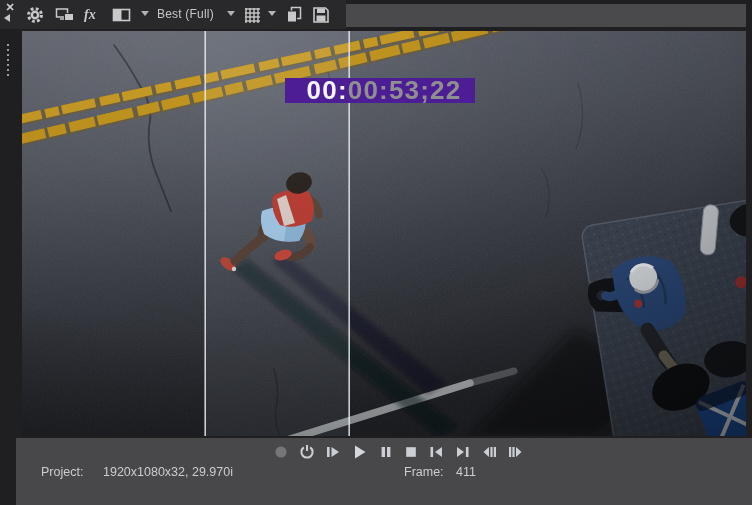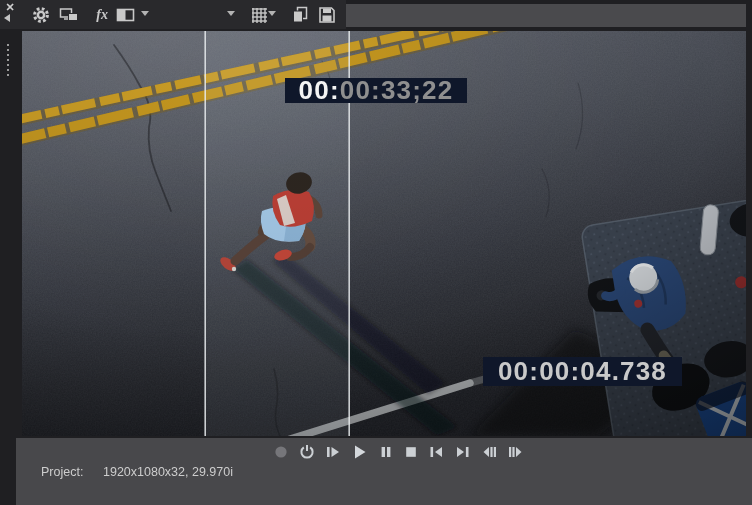--- a/index.html
+++ b/index.html
@@ -8,33 +8,33 @@
     background:#1f1f22;font-family:"Liberation Sans",sans-serif;
     -webkit-font-smoothing:antialiased;
   }
   
   .toolbar{position:absolute;left:0;top:0;width:346px;height:29px;background:#29292c;}
   .tb-fill{position:absolute;left:346px;top:4px;width:400px;height:23px;background:#4a4a4d;}
   .dock-x{position:absolute;left:3px;top:1px;width:14px;height:13px;color:#cfcfcf;font-size:11px;
     font-weight:bold;line-height:13px;text-align:center;cursor:default;}
   .dock-undock{position:absolute;left:4px;top:14px;width:0;height:0;
     border-top:4px solid transparent;border-bottom:4px solid transparent;border-right:6px solid #c4c4c4;}
-  .tb-icon{position:absolute;top:3px;height:24px;width:24px;display:flex;align-items:center;justify-content:flex-end;}
+  .tb-icon{position:absolute;top:3px;height:24px;width:24px;display:flex;align-items:center;justify-content:flex-start;}
   .tb-caret{position:absolute;top:11px;width:0;height:0;
     border-left:4px solid transparent;border-right:4px solid transparent;border-top:5px solid #b3b3b3;}
   .tb-label{position:absolute;left:157px;top:0;height:29px;line-height:29px;
     font-size:12px;color:#c6c6c6;letter-spacing:0.2px;}
   .fx-glyph{font:italic 700 14px "Liberation Serif",serif;color:#c9c9c9;}
   
   .grip{position:absolute;left:7px;top:44px;display:flex;flex-direction:column;gap:3px;}
   .grip i{display:block;width:2px;height:2px;background:#9a9a9a;}
   
   .video{position:absolute;left:22px;top:31px;width:724px;height:405px;background:#2c2e34;overflow:hidden;}
-  .tc{position:absolute;background:#0f172a;display:flex;align-items:center;justify-content:center;
-    font-weight:bold;font-family:"Liberation Sans",sans-serif;white-space:pre;}
+  .tc{position:absolute;background:#4c1d95;display:flex;align-items:center;justify-content:center;
+    font-weight:bold;font-family:"Liberation Sans",sans-serif;white-space:pre;padding-left:8px;}
   .tc-top{left:263px;top:47px;width:182px;height:25px;font-size:26px;letter-spacing:1.2px;}
   .tc-top .b{color:#f4f4f4;}
   .tc-top .d{color:#8f8f8f;}
   .tc-bottom{left:461px;top:326px;width:199px;height:29px;font-size:26px;letter-spacing:1.2px;color:#c9c9c9;}
   
   .bottom{position:absolute;left:16px;top:438px;width:752px;height:67px;background:#48484b;}
   .transport{height:27px;display:flex;align-items:center;justify-content:center;gap:11px;padding-left:14px;}
   .tbtn{display:flex;align-items:center;justify-content:center;height:20px;cursor:default;}
   .status{position:relative;font-size:12.5px;color:#cdcdcd;}
   .scol{position:absolute;top:0;}
@@ -76,20 +76,21 @@
     </div>
 
     <div class="tb-icon" style="left:112px">
       <svg width="20" height="16" viewBox="0 0 20 16">
         <rect x="1.5" y="2.5" width="16" height="11" fill="none" stroke="#c9c9c9" stroke-width="1.6"></rect>
         <rect x="1.5" y="2.5" width="8" height="11" fill="#c9c9c9"></rect>
       </svg>
     </div>
     <div class="tb-caret" style="left:141px"></div>
 
+    <div class="tb-label">Best (Full)</div>
     <div class="tb-caret" style="left:227px"></div>
 
     <div class="tb-icon" style="left:244px">
       <svg width="17" height="17" viewBox="0 0 17 17">
         <g stroke="#c9c9c9" stroke-width="1.4">
           <line x1="2" y1="1" x2="2" y2="16"></line>
             <line x1="6" y1="1" x2="6" y2="16"></line>
           <line x1="10" y1="1" x2="10" y2="16"></line>
             <line x1="14" y1="1" x2="14" y2="16"></line>
           <line x1="1" y1="2" x2="16" y2="2"></line>
@@ -239,22 +240,21 @@
         <path d="M640 410 l20 7 l-5 11 l-18 -7 Z" fill="#bd7520"></path>
       </g>
 
       <rect width="724" height="405" fill="url(#vig)"></rect>
 
       <rect x="183" y="0" width="144" height="405" fill="#e8f0ff" opacity="0.07"></rect>
       <rect x="182.4" y="0" width="1.6" height="405" fill="#e9ecef" opacity="0.85"></rect>
       <rect x="326.4" y="0" width="1.6" height="405" fill="#e9ecef" opacity="0.85"></rect>
     </svg>
 
-    <div class="tc tc-top"><span class="b">00:</span><span class="d">00:33;22</span></div>
-    <div class="tc tc-bottom">00:00:04.738</div>
+    <div class="tc tc-top"><span class="b">00:</span><span class="d">00:53;22</span></div>
   </div>
 
   <div class="bottom">
     <div class="transport">
       <div class="tbtn">
         <svg width="14" height="14" viewBox="0 0 14 14">
             <circle cx="7" cy="7" r="5.6" fill="#76767a"></circle>
           </svg>
       </div>
       <div class="tbtn">
@@ -311,17 +311,18 @@
             <path d="M8 2 L13.5 7 L8 12 Z" fill="#ccd0d4"></path>
           </svg>
       </div>
     </div>
 
     <div class="status">
       <div class="scol left">
         <div class="srow"><span class="slabel">Project:</span><span>1920x1080x32, 29.970i</span></div>
       </div>
       <div class="scol right">
+        <div class="srow"><span class="slabel">Frame:</span><span>411</span></div>
       </div>
     </div>
   </div>
 
 </div>
 
 </body></html>

